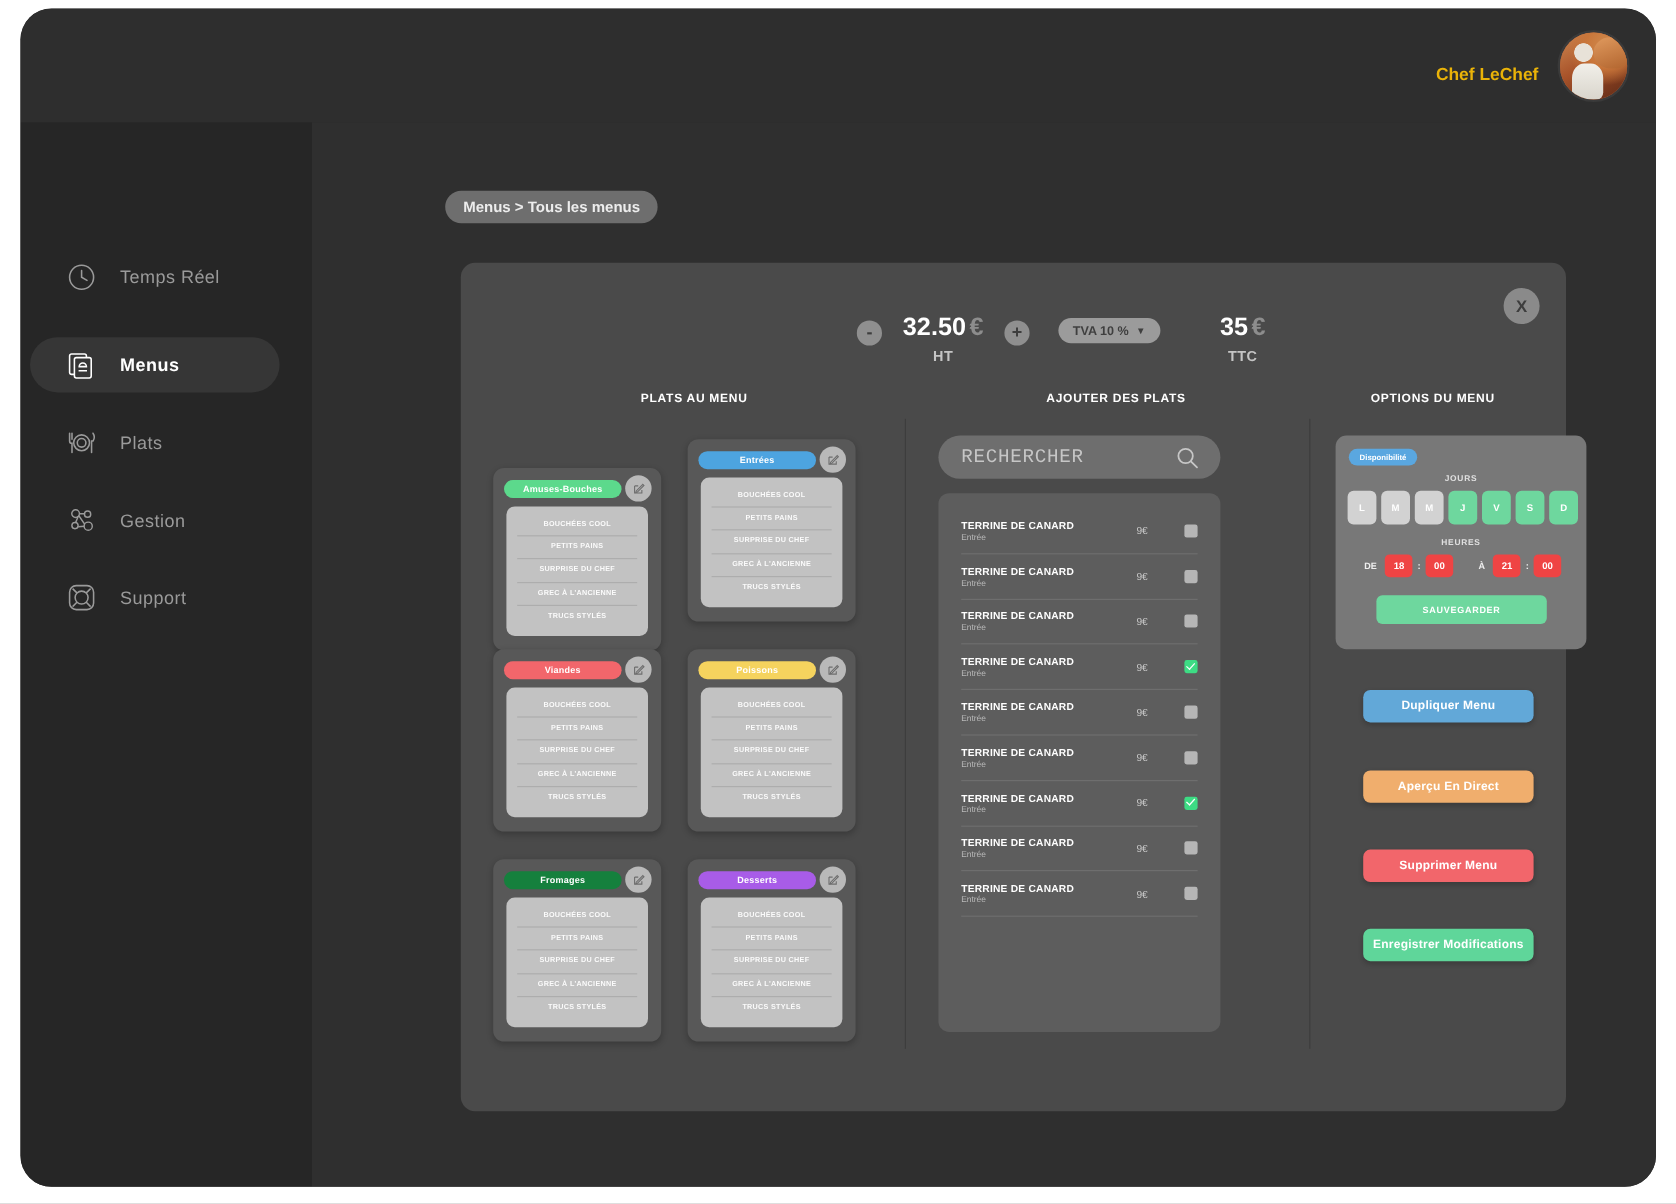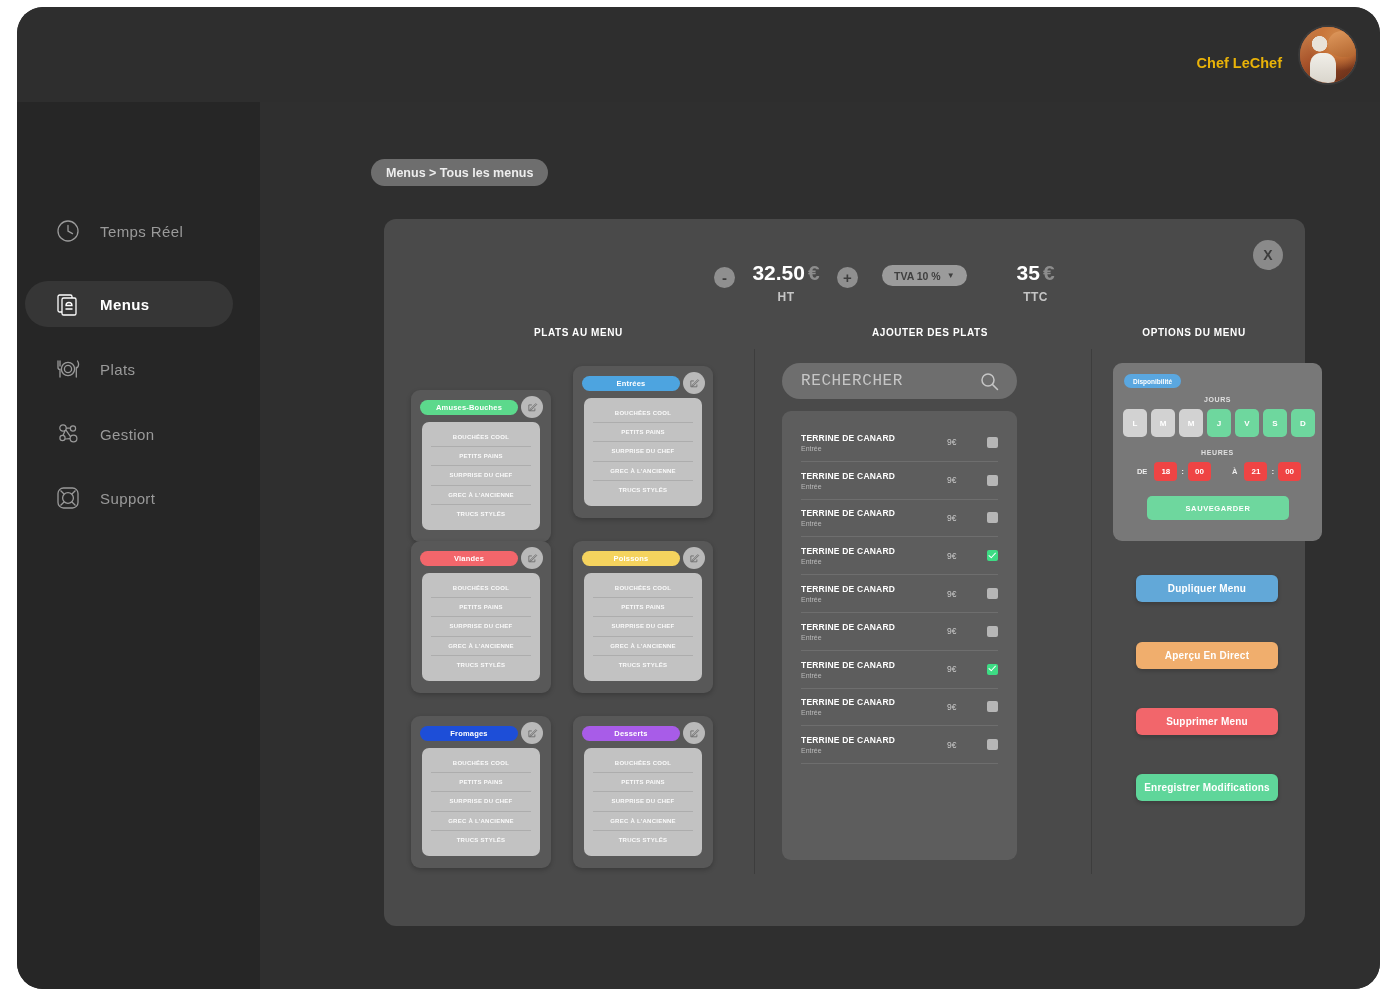--- a/index.html
+++ b/index.html
@@ -475,21 +475,21 @@
               </div>
               <div class="card-list">
                 <div class="card-list-item">BOUCHÉES COOL</div>
                 <div class="card-list-item">PETITS PAINS</div>
                 <div class="card-list-item">SURPRISE DU CHEF</div>
                 <div class="card-list-item">GREC À L'ANCIENNE</div>
                 <div class="card-list-item">TRUCS STYLÉS</div>
               </div>
             </div>
             <div class="dish-card" style="left: 0px; top: 350px;">
-              <div class="cat-pill" style="background: #1d4ed8;">Fromages</div>
+              <div class="cat-pill" style="background: #15803d;">Fromages</div>
               <div class="edit-btn">
                 <svg width="11" height="11" viewBox="0 0 12 12" fill="none" stroke="#6d6d6d" stroke-width="1">
                   <path d="M9.5 1.8l1 1-6 6-1.4.4.4-1.4 6-6z"></path>
                   <path d="M2 3.2h3.3M2 3.2v6.4h6.6V7"></path>
                 </svg>
               </div>
               <div class="card-list">
                 <div class="card-list-item">BOUCHÉES COOL</div>
                 <div class="card-list-item">PETITS PAINS</div>
                 <div class="card-list-item">SURPRISE DU CHEF</div>

